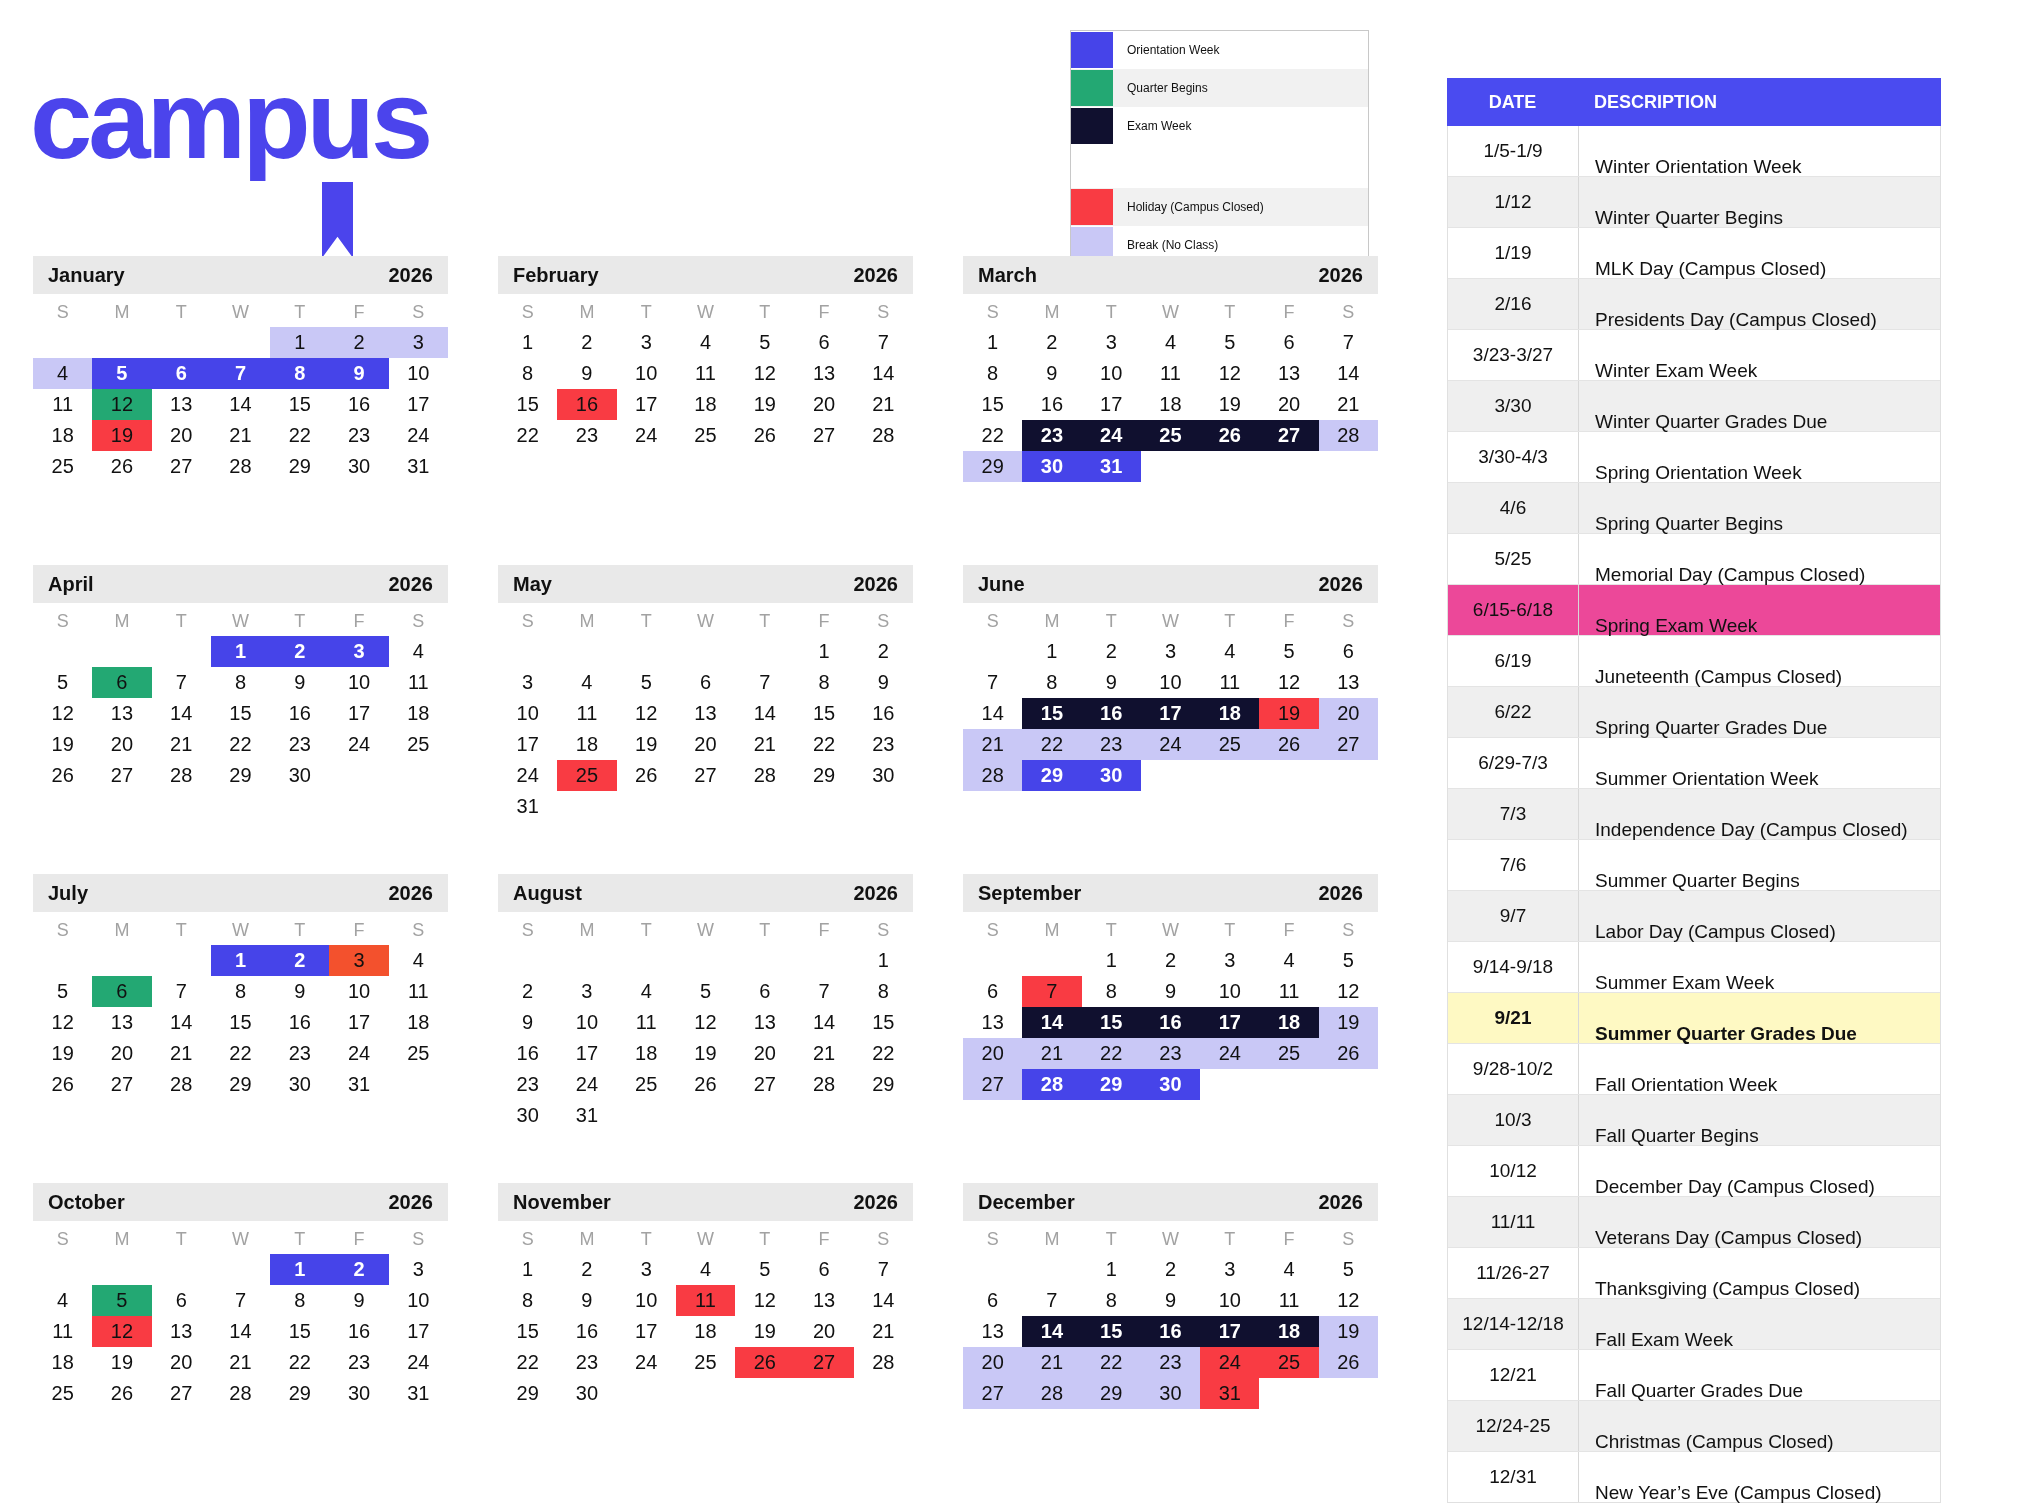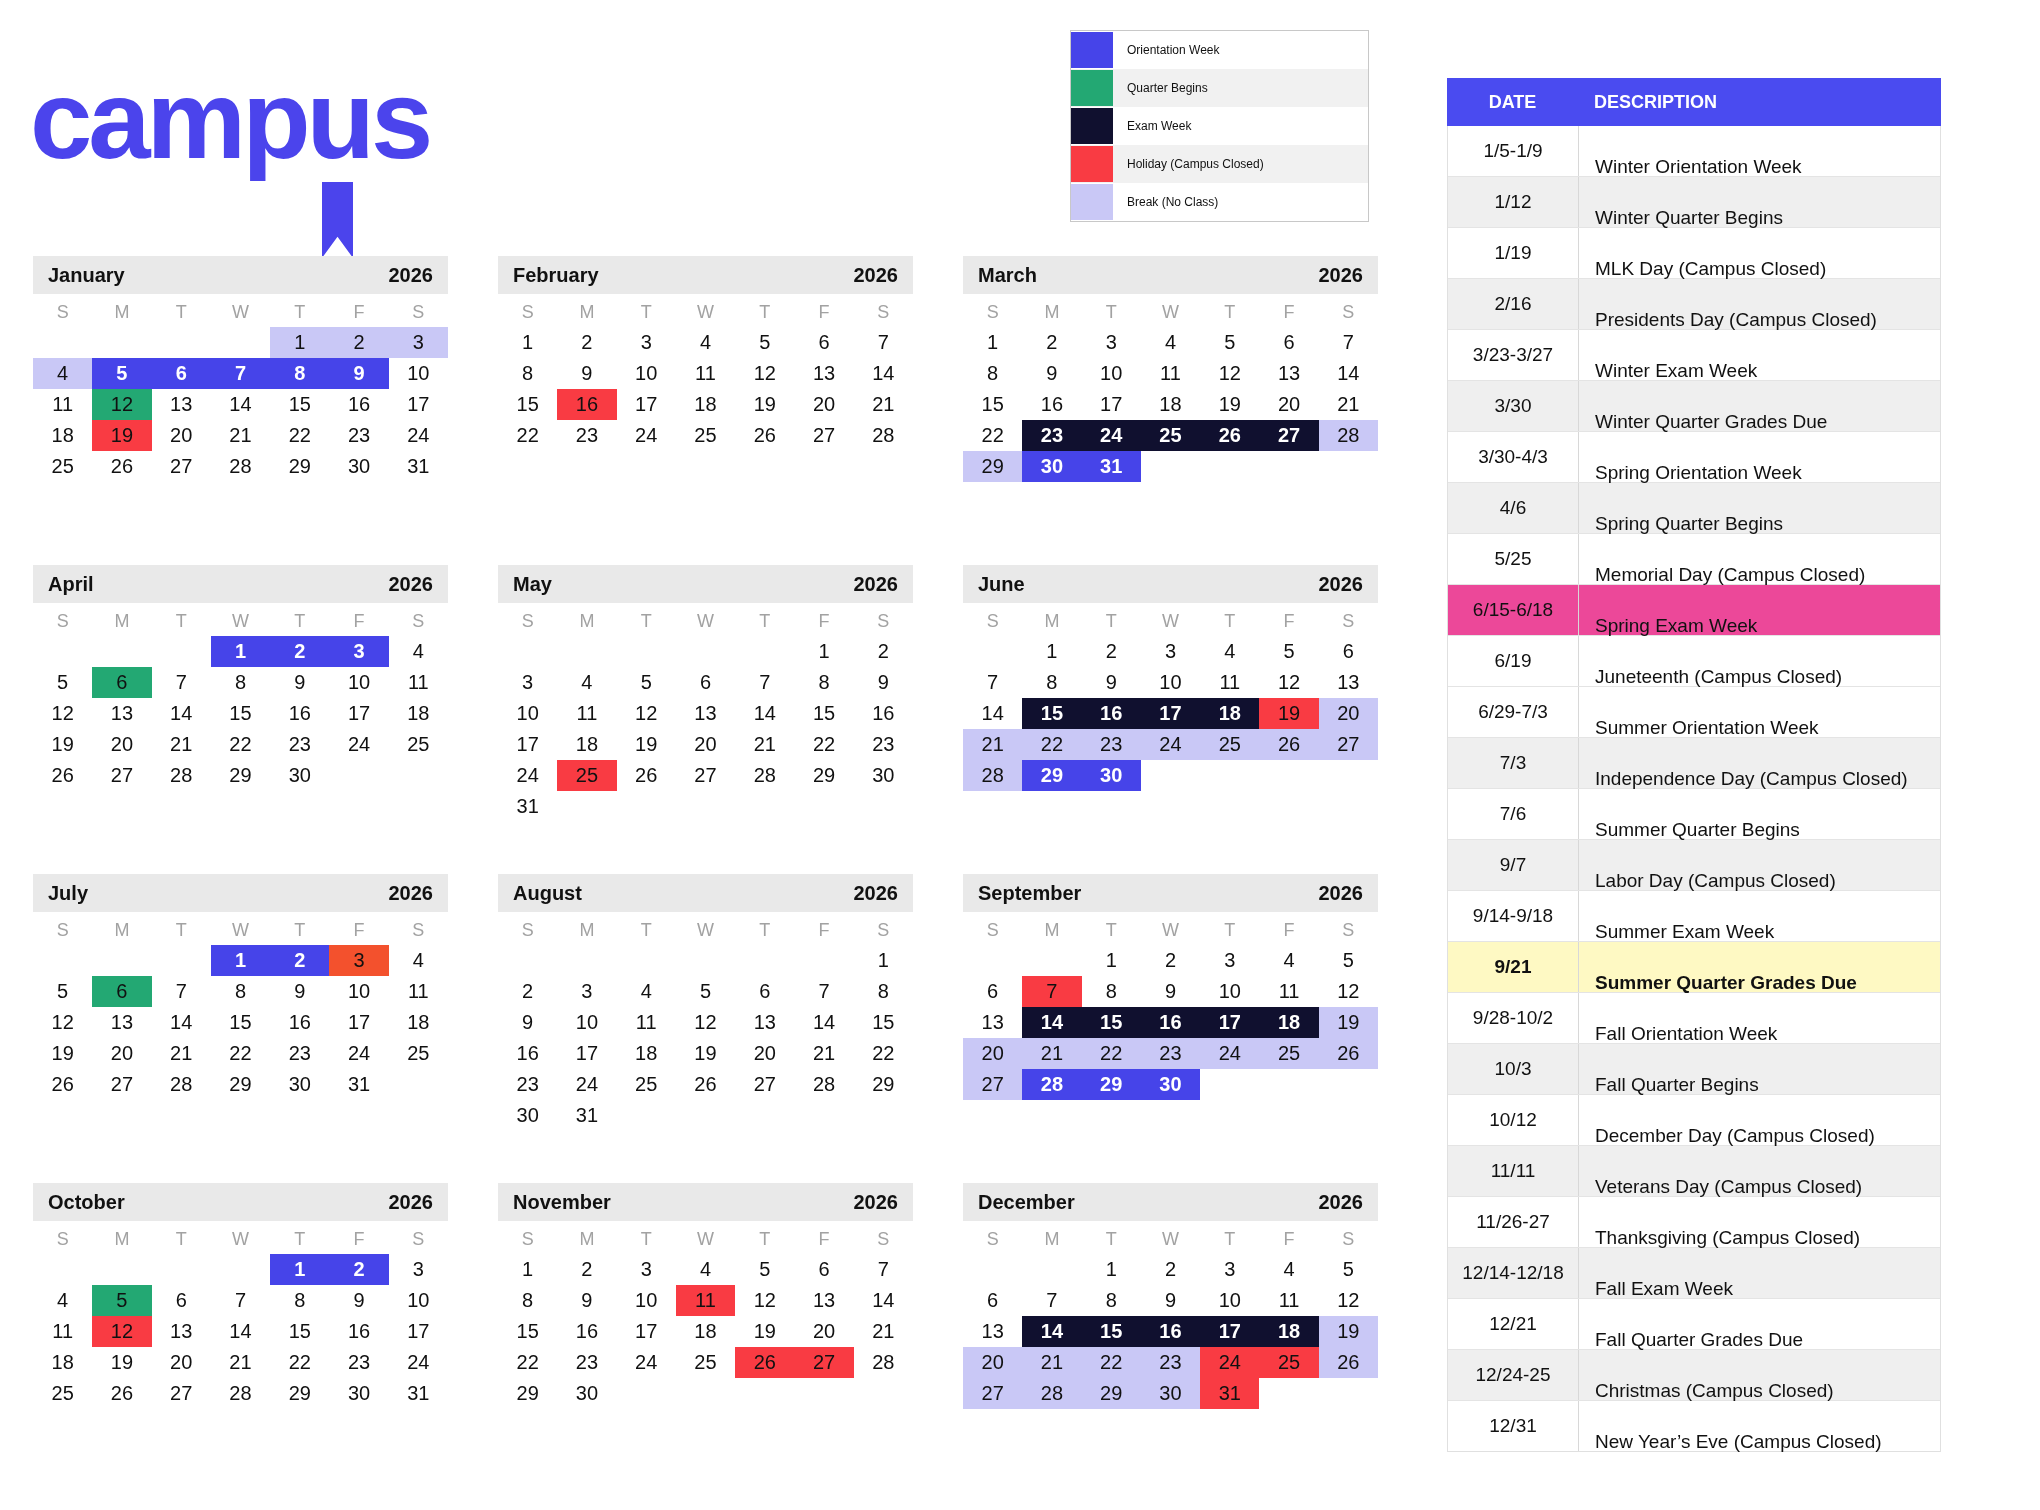--- a/index.html
+++ b/index.html
@@ -81,21 +81,21 @@
       <span class="legend-label">Orientation Week</span>
     </div>
     <div class="legend-row" style="background: rgb(241, 241, 241);">
       <span class="legend-swatch" style="background: rgb(35, 168, 115);"></span>
       <span class="legend-label">Quarter Begins</span>
     </div>
     <div class="legend-row">
       <span class="legend-swatch" style="background: rgb(16, 16, 47);"></span>
       <span class="legend-label">Exam Week</span>
     </div>
-    <div class="legend-row" style="background: rgb(241, 241, 241);">
+    <div class="legend-row" style="background: rgb(241, 241, 241); margin-top: 43px;">
       <span class="legend-swatch" style="background: rgb(249, 59, 67);"></span>
       <span class="legend-label">Holiday (Campus Closed)</span>
     </div>
     <div class="legend-row">
       <span class="legend-swatch" style="background: rgb(201, 200, 246);"></span>
       <span class="legend-label">Break (No Class)</span>
     </div>
   </div>
 
 <div class="months" id="months">
@@ -873,20 +873,24 @@
         <span class="td-desc">Memorial Day (Campus Closed)</span>
       </div>
       <div class="trow" style="background: #ec4899;">
         <span class="td-date">6/15-6/18</span>
         <span class="td-desc">Spring Exam Week</span>
       </div>
       <div class="trow">
         <span class="td-date">6/19</span>
         <span class="td-desc">Juneteenth (Campus Closed)</span>
       </div>
+      <div class="trow" style="background: rgb(239, 239, 239);">
+        <span class="td-date">6/22</span>
+        <span class="td-desc">Spring Quarter Grades Due</span>
+      </div>
       <div class="trow">
         <span class="td-date">6/29-7/3</span>
         <span class="td-desc">Summer Orientation Week</span>
       </div>
       <div class="trow" style="background: rgb(239, 239, 239);">
         <span class="td-date">7/3</span>
         <span class="td-desc">Independence Day (Campus Closed)</span>
       </div>
       <div class="trow">
         <span class="td-date">7/6</span>

